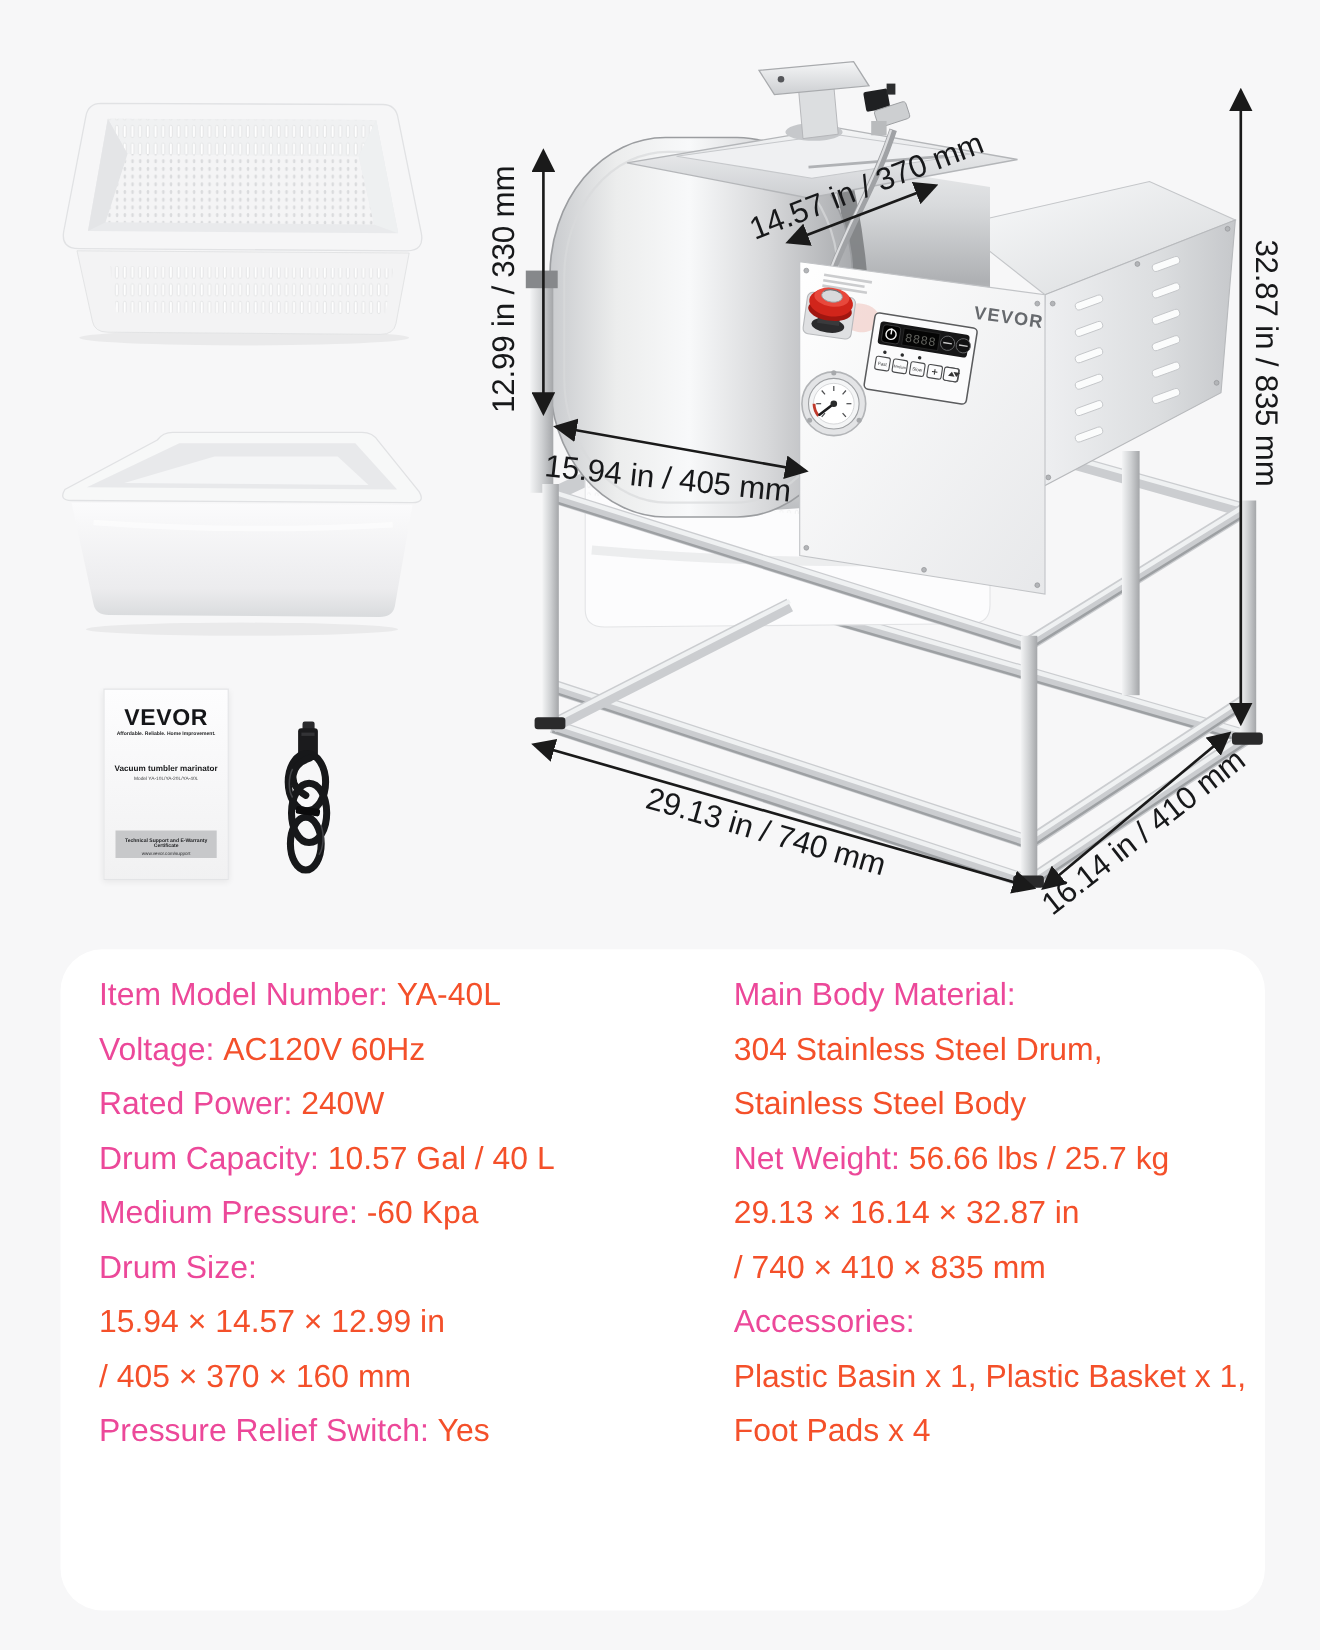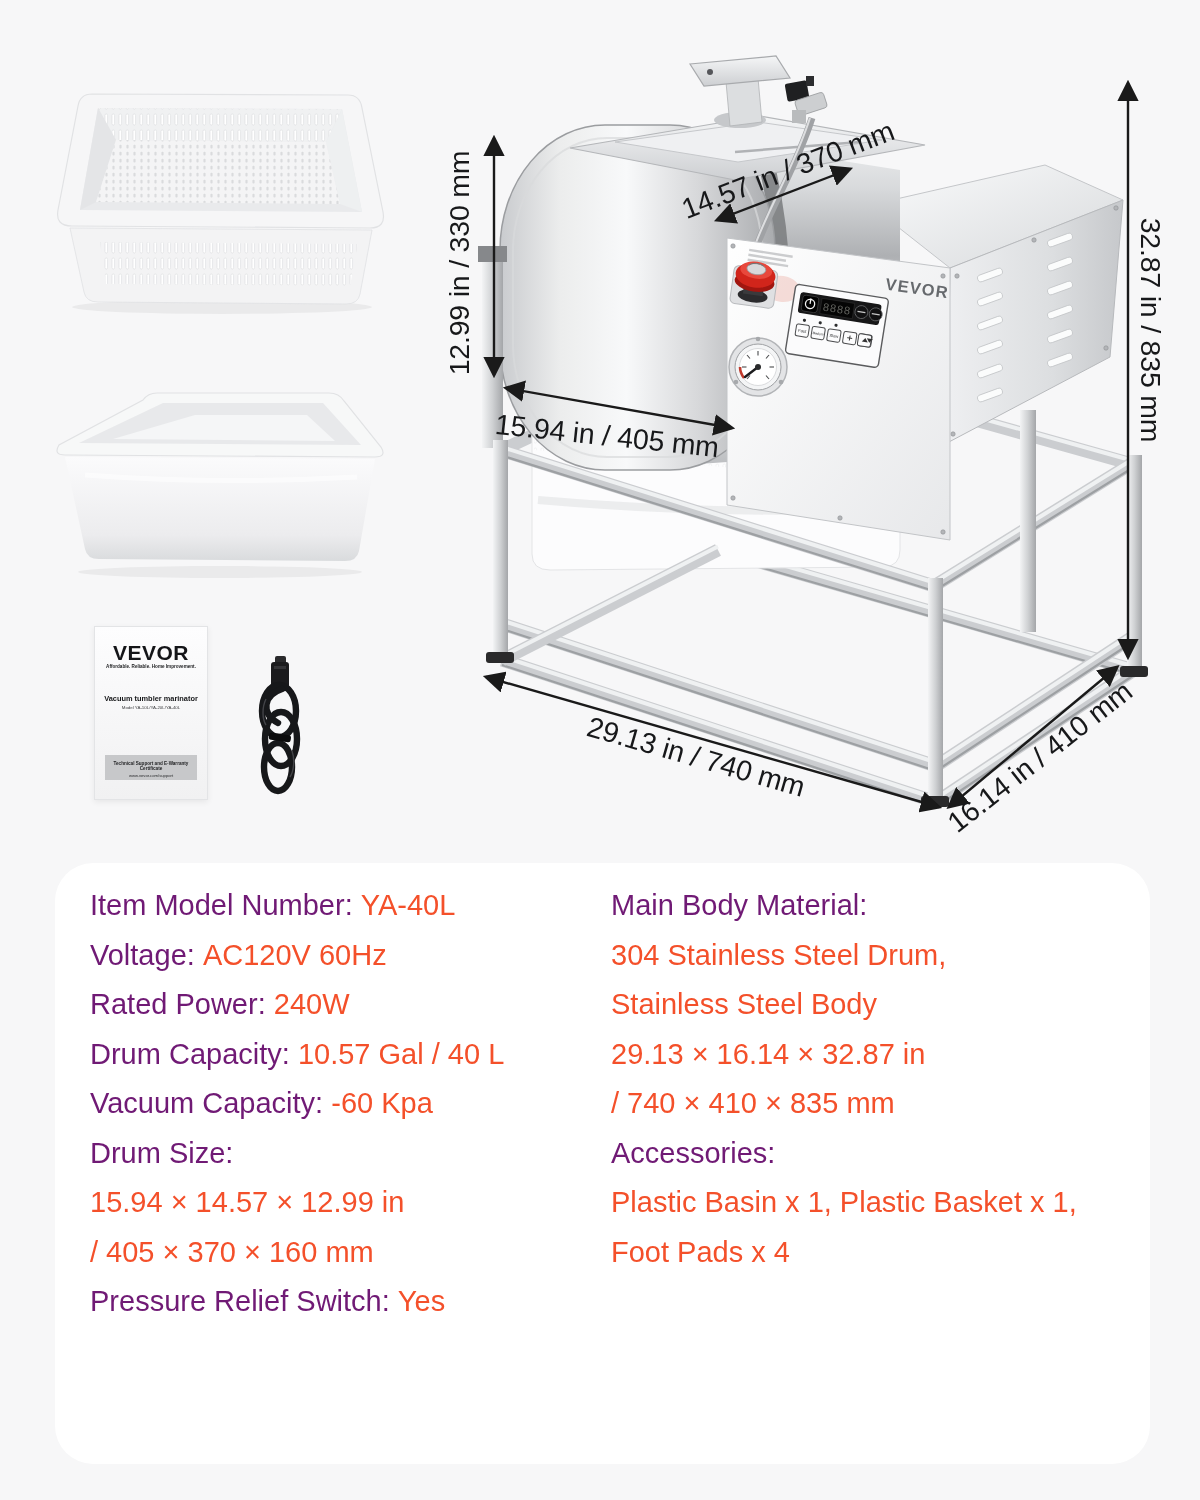--- a/index.html
+++ b/index.html
@@ -10,21 +10,21 @@
   .dim{position:absolute;white-space:nowrap;font-size:28.5px;color:#17181a;letter-spacing:-0.2px;}
   
   .rail-main{stroke:#cbcdd0;stroke-width:13;}
   .rail-hi{stroke:#eff1f2;stroke-width:4;}
   .rail-lo{stroke:#9da0a3;stroke-width:2.2;}
   .arrow{stroke:#1a1a1a;stroke-width:2.4;fill:none;}
   
   .panel{position:absolute;left:55px;top:863px;width:1095px;height:601px;background:#ffffff;border-radius:38px;}
   .speccol{position:absolute;top:18px;}
   .line{height:49.5px;display:flex;align-items:center;white-space:pre;font-size:29px;}
-  .lbl{color:#701a75;}
+  .lbl{color:#ec4899;}
   .val{color:#F4502A;font-weight:400;}
   
   .manual{position:absolute;left:94px;top:626px;width:112px;height:172px;
           background:linear-gradient(180deg,#fdfdfe,#f1f1f2);border:1px solid #e3e4e6;
           box-shadow:0 2px 6px rgba(0,0,0,.07);text-align:center;}
   .m-brand{margin-top:15px;font-size:21px;font-weight:800;letter-spacing:.5px;color:#141518;line-height:1;}
   .m-tag{font-size:4.6px;font-weight:700;color:#1c1d1f;margin-top:1px;}
   .m-title{margin-top:25px;font-size:7.4px;font-weight:700;color:#17181a;}
   .m-models{font-size:4.4px;color:#3d3e40;margin-top:2px;}
   .m-bar{position:absolute;left:10px;right:10px;bottom:19px;height:25px;background:#c7c8ca;padding-top:6px;box-sizing:border-box;}
@@ -380,30 +380,31 @@
   <div class="dim" style="left:1150px;top:330px;transform:translate(-50%,-50%) rotate(90deg);">32.87 in /  835 mm</div>
   <div class="dim" style="left:696px;top:757px;transform:translate(-50%,-50%) rotate(16deg);">29.13 in /  740 mm</div>
   <div class="dim" style="left:1040px;top:757px;transform:translate(-50%,-50%) rotate(-38deg);">16.14 in /  410 mm</div>
 
   <div class="panel">
     <div class="speccol" style="left:35px;">
       <div class="line"><span class="lbl">Item Model Number: </span><span class="val">YA-40L</span></div>
       <div class="line"><span class="lbl">Voltage: </span><span class="val">AC120V 60Hz</span></div>
       <div class="line"><span class="lbl">Rated Power: </span><span class="val">240W</span></div>
       <div class="line"><span class="lbl">Drum Capacity: </span><span class="val">10.57 Gal / 40 L</span></div>
-      <div class="line"><span class="lbl">Vacuum Capacity: </span><span class="val">-60 Kpa</span></div>
+      <div class="line"><span class="lbl">Medium Pressure: </span><span class="val">-60 Kpa</span></div>
       <div class="line"><span class="lbl">Drum Size:</span><span class="val"></span></div>
       <div class="line"><span class="lbl"></span><span class="val">15.94 × 14.57 × 12.99 in</span></div>
       <div class="line"><span class="lbl"></span><span class="val">/ 405 × 370 × 160 mm</span></div>
       <div class="line"><span class="lbl">Pressure Relief Switch: </span><span class="val">Yes</span></div>
     </div>
-    <div class="speccol" style="left:556px;">
+    <div class="speccol" style="left:612px;">
       <div class="line"><span class="lbl">Main Body Material:</span><span class="val"></span></div>
       <div class="line"><span class="lbl"></span><span class="val">304 Stainless Steel Drum,</span></div>
       <div class="line"><span class="lbl"></span><span class="val">Stainless Steel Body</span></div>
+      <div class="line"><span class="lbl">Net Weight: </span><span class="val">56.66 lbs / 25.7 kg</span></div>
       <div class="line"><span class="lbl"></span><span class="val">29.13 × 16.14 × 32.87 in</span></div>
       <div class="line"><span class="lbl"></span><span class="val">/ 740 × 410 × 835 mm</span></div>
       <div class="line"><span class="lbl">Accessories:</span><span class="val"></span></div>
       <div class="line"><span class="lbl"></span><span class="val">Plastic Basin x 1, Plastic Basket x 1,</span></div>
       <div class="line"><span class="lbl"></span><span class="val">Foot Pads x 4</span></div>
     </div>
   </div>
 
 </div>
 

